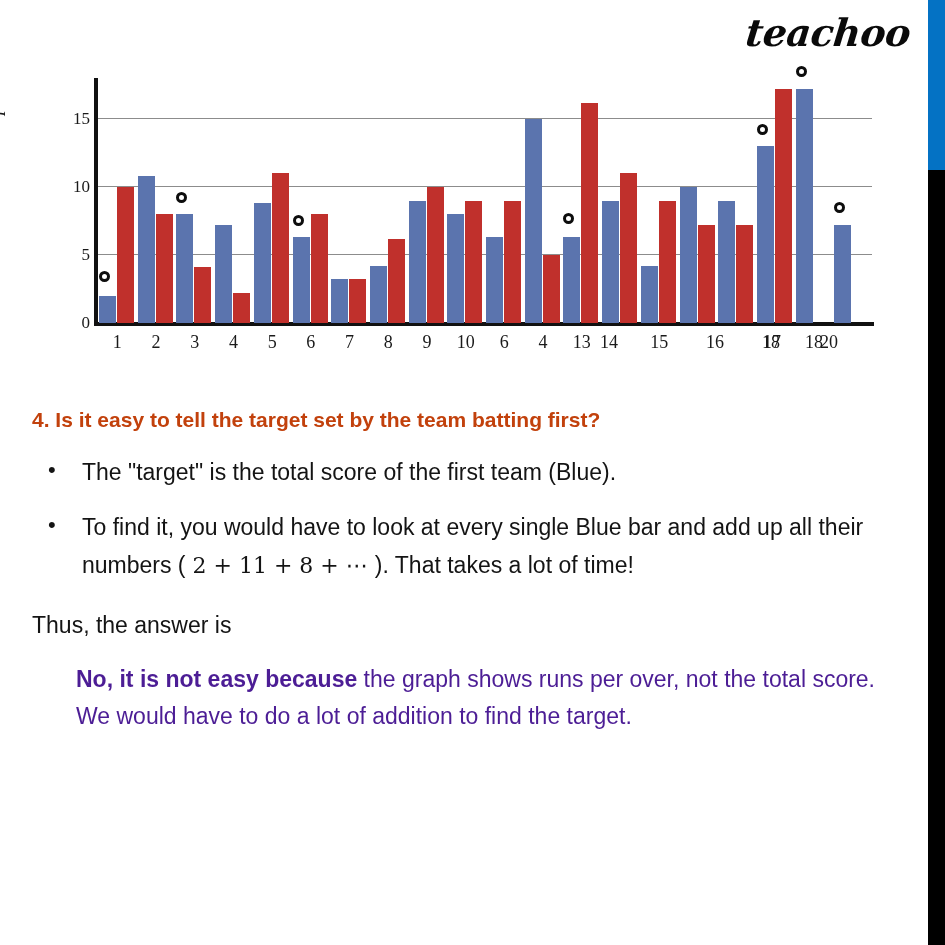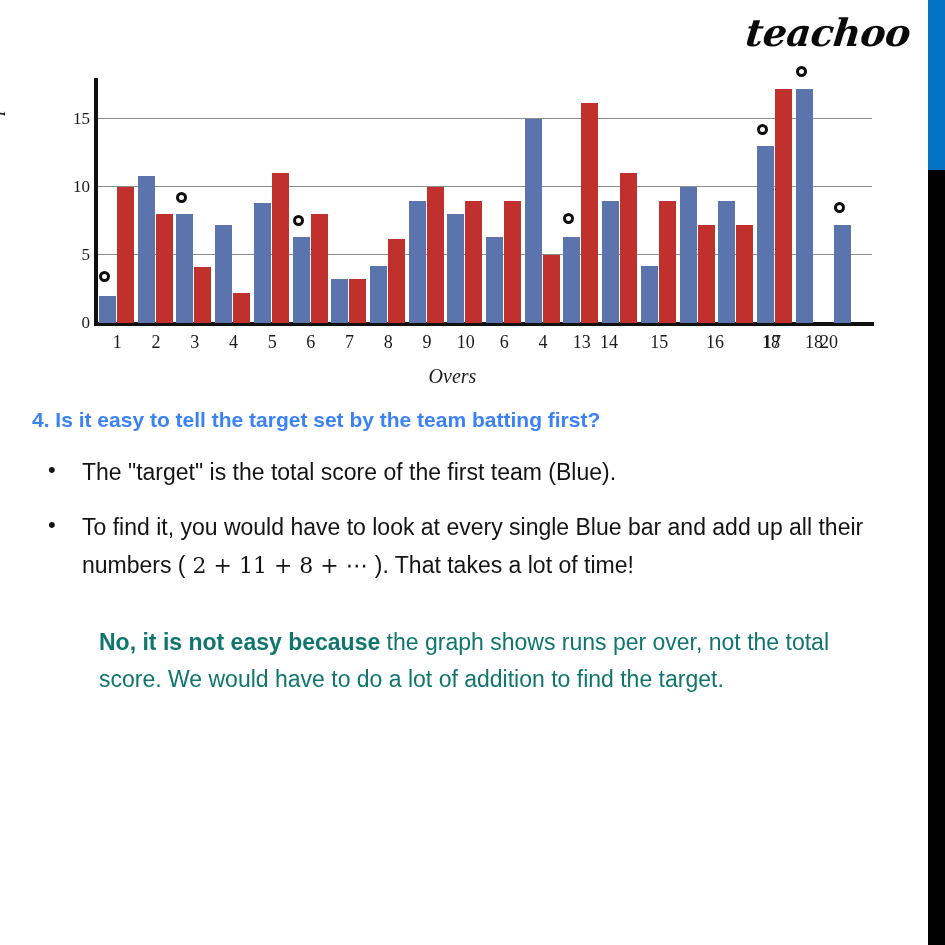--- a/index.html
+++ b/index.html
@@ -135,21 +135,21 @@
   
   #content {
     position: absolute;
     left: 0; top: 402px;
     width: 928px;
   }
   #q-heading {
     font-family: "Liberation Sans", sans-serif;
     font-weight: 700;
     font-size: 21px;
-    color: #3b82f6;
+    color: #c2410c;
     padding: 6px 0 0 32px;
   }
   ul#points {
     list-style: none;
     margin: 22px 0 0 0;
     padding: 0 40px 0 40px;
   }
   ul#points li {
     position: relative;
     padding-left: 42px;
@@ -168,24 +168,24 @@
   .math {
     font-family: "DejaVu Serif", serif;
     font-size: 22px;
   }
   #thus {
     padding: 10px 0 0 32px;
     font-size: 23px;
     color: #141414;
   }
   #answer {
-    padding: 22px 48px 0 99px;
+    padding: 22px 48px 0 76px;
     font-size: 23px;
     line-height: 1.62;
-    color: #0f766e;
+    color: #4c1d95;
   }
   #answer b { font-weight: 700; }
 </style>
 </head>
 <body>
 
 <div id="edge-blue"></div>
 <div id="edge-black"></div>
 
 <div id="logo">teachoo</div>
@@ -288,21 +288,20 @@
       </div>
       <div class="marker" style="left: 1px; bottom: 41.4722px;"></div>
       <div class="marker" style="left: 78.4px; bottom: 120.417px;"></div>
       <div class="marker" style="left: 194.5px; bottom: 97.2778px;"></div>
       <div class="marker" style="left: 465.4px; bottom: 98.6389px;"></div>
       <div class="marker" style="left: 658.9px; bottom: 188.472px;"></div>
       <div class="marker" style="left: 697.6px; bottom: 245.639px;"></div>
       <div class="marker" style="left: 736.3px; bottom: 109.528px;"></div>
     </div>
 
-  <div id="xlabel">Overs</div>
 <div class="xtick" style="left: 95.35px;">1</div>
     <div class="xtick" style="left: 134.05px;">2</div>
     <div class="xtick" style="left: 172.75px;">3</div>
     <div class="xtick" style="left: 211.45px;">4</div>
     <div class="xtick" style="left: 250.15px;">5</div>
     <div class="xtick" style="left: 288.85px;">6</div>
     <div class="xtick" style="left: 327.55px;">7</div>
     <div class="xtick" style="left: 366.25px;">8</div>
     <div class="xtick" style="left: 404.95px;">9</div>
     <div class="xtick" style="left: 443.65px;">10</div>
@@ -320,17 +319,18 @@
 
 <div id="content">
 
   <div id="q-heading">4. Is it easy to tell the target set by the team batting first?</div>
 
   <ul id="points">
       <li>The "target" is the total score of the first team (Blue).</li>
       <li>To find it, you would have to look at every single Blue bar and add up all their numbers (<span class="math"> 2 + 11 + 8 + ⋯ </span>). That takes a lot of time!</li>
     </ul>
 
+  <div id="thus">Thus, the answer is</div>
 
   <div id="answer">
     <b>No, it is not easy because</b><span> the graph shows runs per over, not the total score. We would have to do a lot of addition to find the target.</span>
   </div>
 </div>
 
 </body></html>

